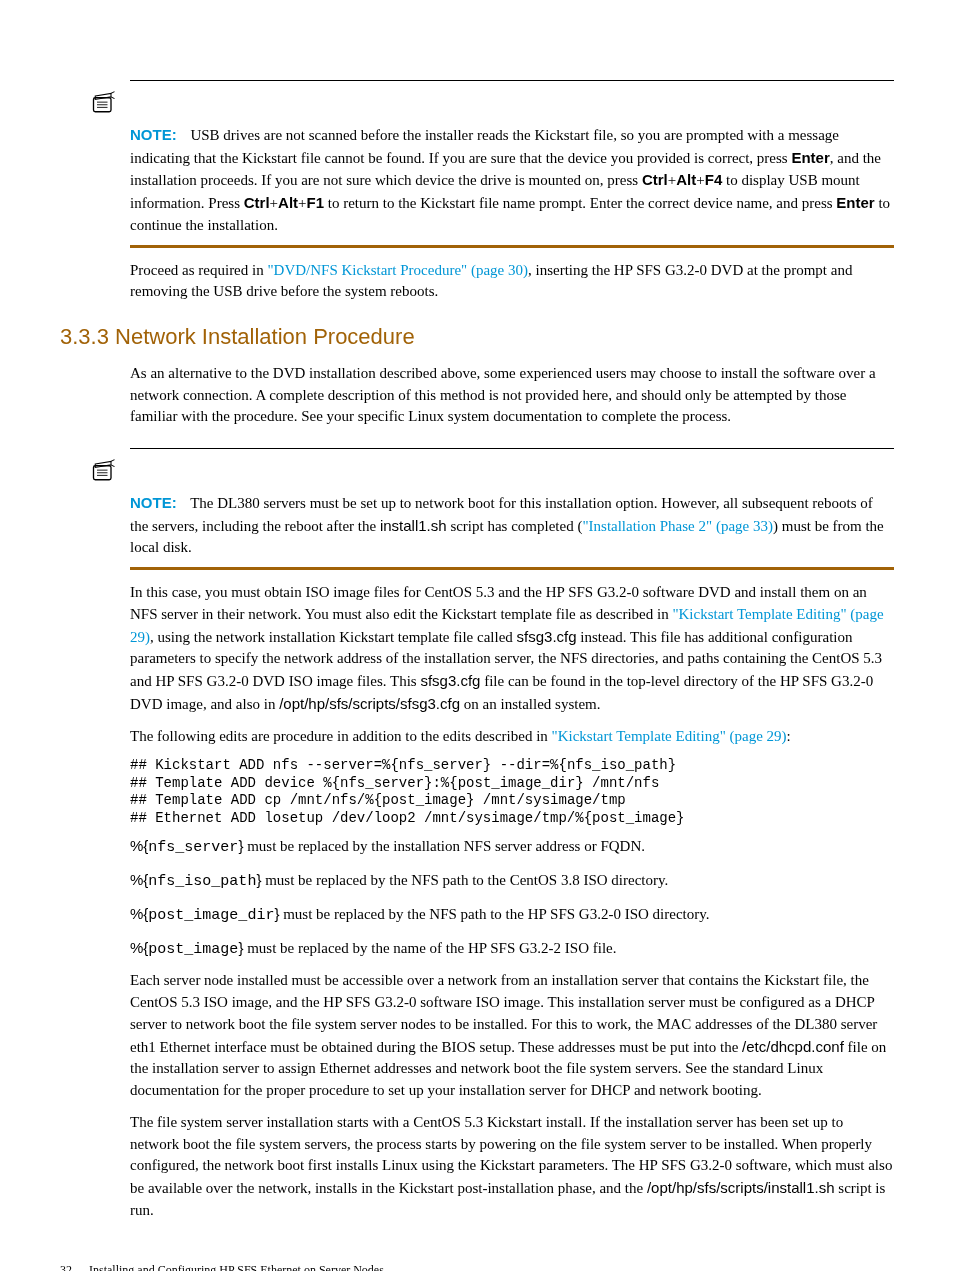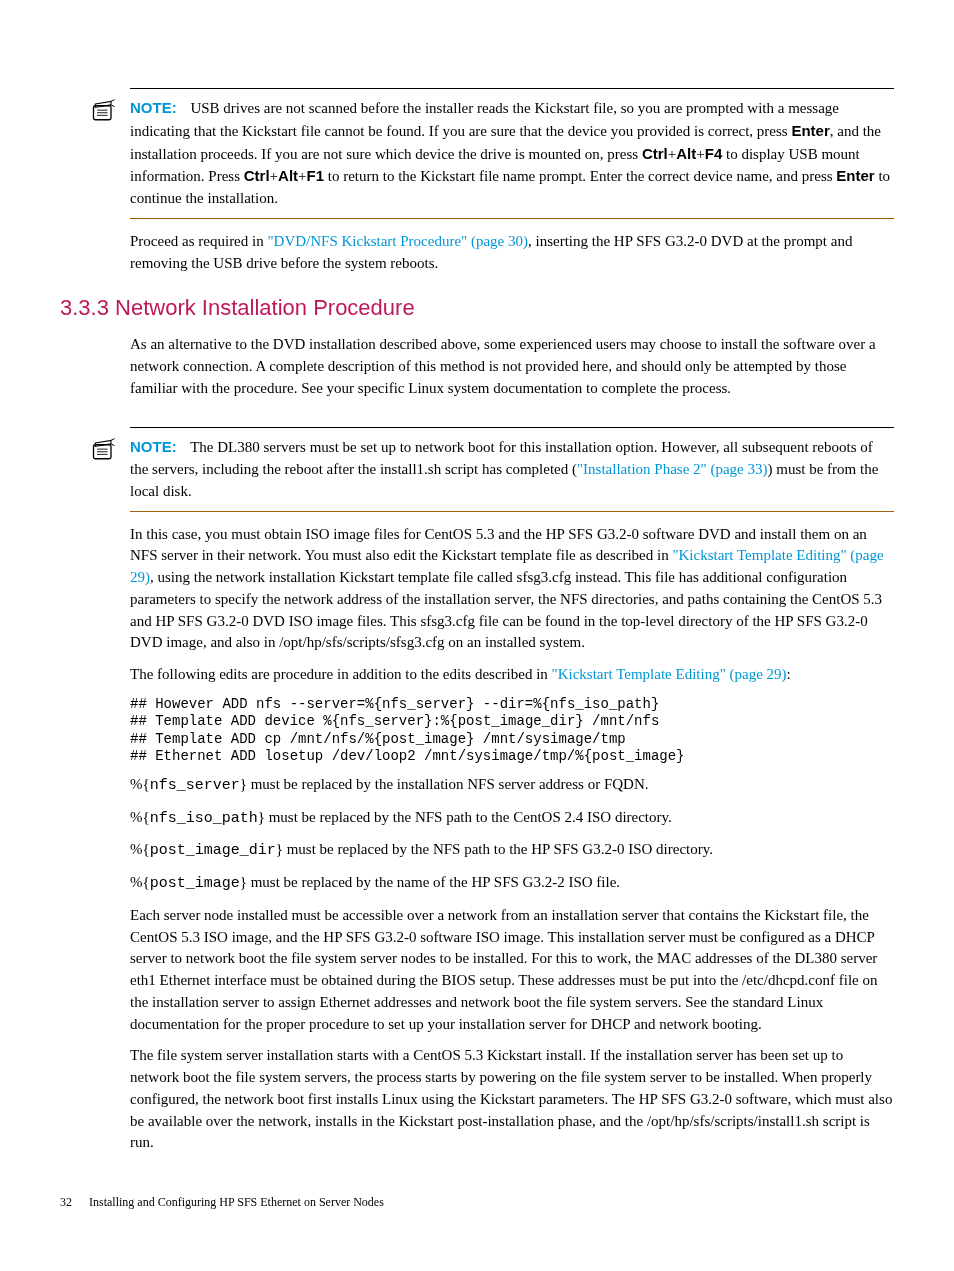--- a/index.html
+++ b/index.html
@@ -8,25 +8,26 @@
     line-height: 1.45;
     color: #000;
     background: #fff;
     margin: 0;
     padding: 60px 60px 30px 60px;
     max-width: 954px;
     box-sizing: border-box;
   }
   .note-block {
     border-top: 1px solid #000;
-    border-bottom: 1px solid #a16207;
+    border-bottom: 3px solid #a16207;
     padding: 8px 0;
-    margin: 28px 0 12px 0;
+    margin: 20px 0 12px 0;
     display: flex;
     align-items: flex-start;
+    flex-direction: column;
   }
   .note-icon {
     width: 28px;
     flex-shrink: 0;
     margin-right: 12px;
     margin-left: -40px;
   }
   .note-content {
     flex: 1;
   }
@@ -39,29 +40,29 @@
   .bold-sans {
     font-family: Arial, Helvetica, sans-serif;
     font-weight: bold;
   }
   .body-text {
     margin: 0 0 10px 70px;
   }
   h2.section-heading {
     font-family: Arial, Helvetica, sans-serif;
     font-weight: normal;
-    color: #be185d;
+    color: #a16207;
     font-size: 22px;
     margin: 18px 0 10px 0;
   }
   .link {
     color: #0096d6;
   }
   .mono {
-    font-family: Liberation Serif, serif;
+    font-family: Liberation Sans, sans-serif;
   }
   .mono-italic {
     font-family: 'Courier New', Courier, monospace;
   }
   pre.codeblock {
     font-family: 'Courier New', Courier, monospace;
     white-space: pre;
     margin: 6px 0 8px 70px;
     font-size: 14px;
     line-height: 1.25;
@@ -130,30 +131,30 @@
 </div>
 
 <p class="body-text">
   <span>In this case, you must obtain ISO image files for CentOS 5.3 and the HP SFS G3.2-0 software DVD and install them on an NFS server in their network. You must also edit the Kickstart template file as described in </span><span class="link">"Kickstart Template Editing" (page 29)</span><span>, using the network installation Kickstart template file called </span><span class="mono">sfsg3.cfg</span><span> instead. This file has additional configuration parameters to specify the network address of the installation server, the NFS directories, and paths containing the CentOS 5.3 and HP SFS G3.2-0 DVD ISO image files. This </span><span class="mono">sfsg3.cfg</span><span> file can be found in the top-level directory of the HP SFS G3.2-0 DVD image, and also in </span><span class="mono">/opt/hp/sfs/scripts/sfsg3.cfg</span><span> on an installed system.</span>
 </p>
 
 <p class="body-text">
   <span>The following edits are procedure in addition to the edits described in </span><span class="link">"Kickstart Template Editing" (page 29)</span><span>:</span>
 </p>
 
-<pre class="codeblock"><span>## However ADD nfs --server=%{</span><span class="mono-italic">nfs_server</span><span>} --dir=%{</span><span class="mono-italic">nfs_iso_path</span><span>}</span>
+<pre class="codeblock"><span>## Kickstart ADD nfs --server=%{</span><span class="mono-italic">nfs_server</span><span>} --dir=%{</span><span class="mono-italic">nfs_iso_path</span><span>}</span>
 <span>## Template ADD device %{</span><span class="mono-italic">nfs_server</span><span>}:%{</span><span class="mono-italic">post_image_dir</span><span>} /mnt/nfs</span>
 <span>## Template ADD cp /mnt/nfs/%{</span><span class="mono-italic">post_image</span><span>} /mnt/sysimage/tmp</span>
 <span>## Ethernet ADD losetup /dev/loop2 /mnt/sysimage/tmp/%{</span><span class="mono-italic">post_image</span><span>}</span></pre>
 
 <p class="body-text">
   <span class="mono">%{</span><span class="mono-italic">nfs_server</span><span class="mono">}</span><span> must be replaced by the installation NFS server address or FQDN.</span>
 </p>
 <p class="body-text">
-  <span class="mono">%{</span><span class="mono-italic">nfs_iso_path</span><span class="mono">}</span><span> must be replaced by the NFS path to the CentOS 2.4 ISO directory.</span>
+  <span class="mono">%{</span><span class="mono-italic">nfs_iso_path</span><span class="mono">}</span><span> must be replaced by the NFS path to the CentOS 3.8 ISO directory.</span>
 </p>
 <p class="body-text">
   <span class="mono">%{</span><span class="mono-italic">post_image_dir</span><span class="mono">}</span><span> must be replaced by the NFS path to the HP SFS G3.2-0 ISO directory.</span>
 </p>
 <p class="body-text">
   <span class="mono">%{</span><span class="mono-italic">post_image</span><span class="mono">}</span><span> must be replaced by the name of the HP SFS G3.2-2 ISO file.</span>
 </p>
 
 <p class="body-text">
   <span>Each server node installed must be accessible over a network from an installation server that contains the Kickstart file, the CentOS 5.3 ISO image, and the HP SFS G3.2-0 software ISO image. This installation server must be configured as a DHCP server to network boot the file system server nodes to be installed. For this to work, the MAC addresses of the DL380 server eth1 Ethernet interface must be obtained during the BIOS setup. These addresses must be put into the </span><span class="mono">/etc/dhcpd.conf</span><span> file on the installation server to assign Ethernet addresses and network boot the file system servers. See the standard Linux documentation for the proper procedure to set up your installation server for DHCP and network booting.</span>

